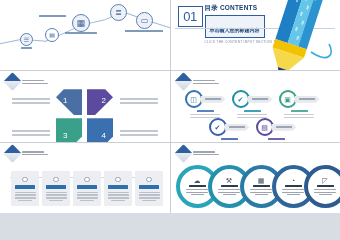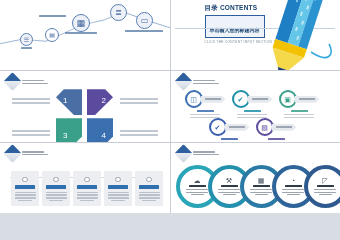--- a/index.html
+++ b/index.html
@@ -99,20 +99,21 @@
 
     <div class="node" style="left:136px;top:12px;width:15px;height:15px;">
       <span class="gl" style="font-size:8px;">▭</span>
     </div>
     <div class="nlab" style="left:124px;top:30px;width:40px;">
       <i style="width:38px;"></i>
     </div>
   </div>
 
   <div class="slide s2">
+    <div class="num01">01</div>
     <div class="ttlwrap">
       <div class="ttl-cn">目录 CONTENTS</div>
       <div class="ttl-bar">
         <span>单击输入您的标题内容</span>
       </div>
       <div class="ttl-en">CLICK THE CONTENT INPUT SECTION TITLES</div>
     </div>
     <div class="ttl-rule"></div>
 
     <svg class="pencil" viewBox="0 0 95 90">

